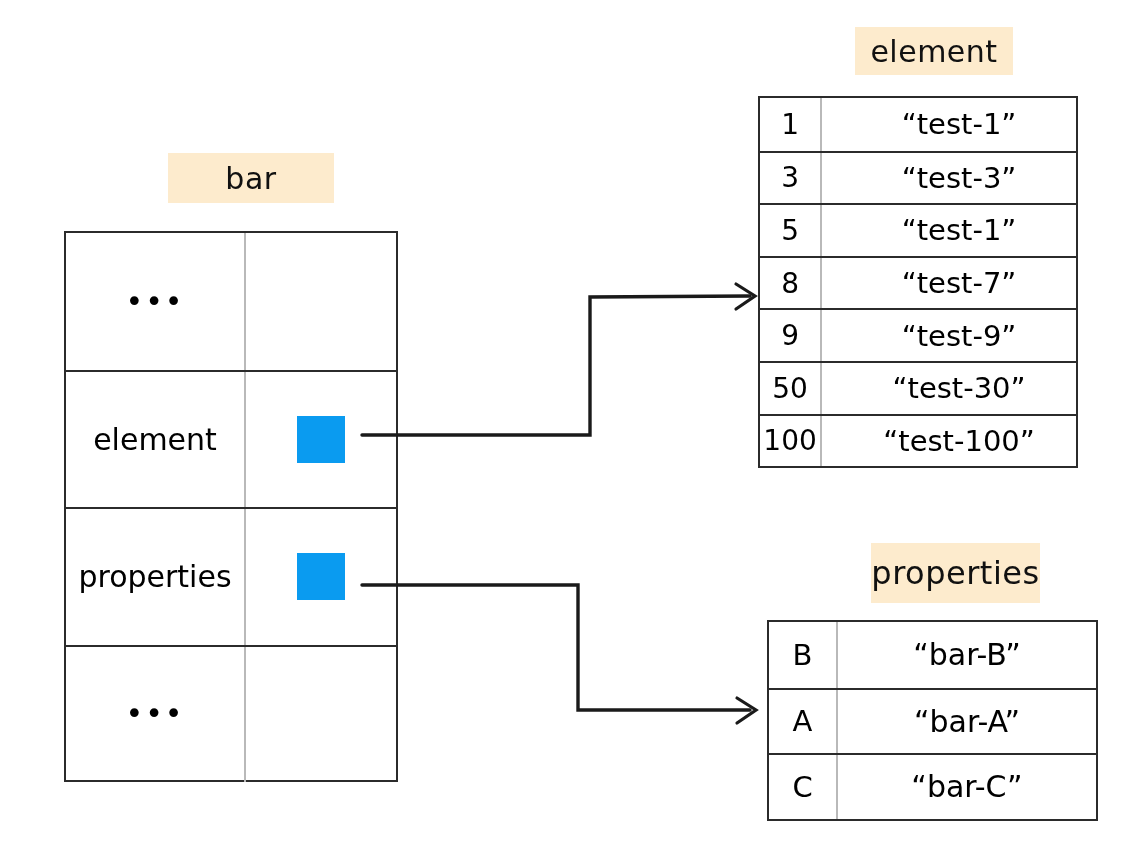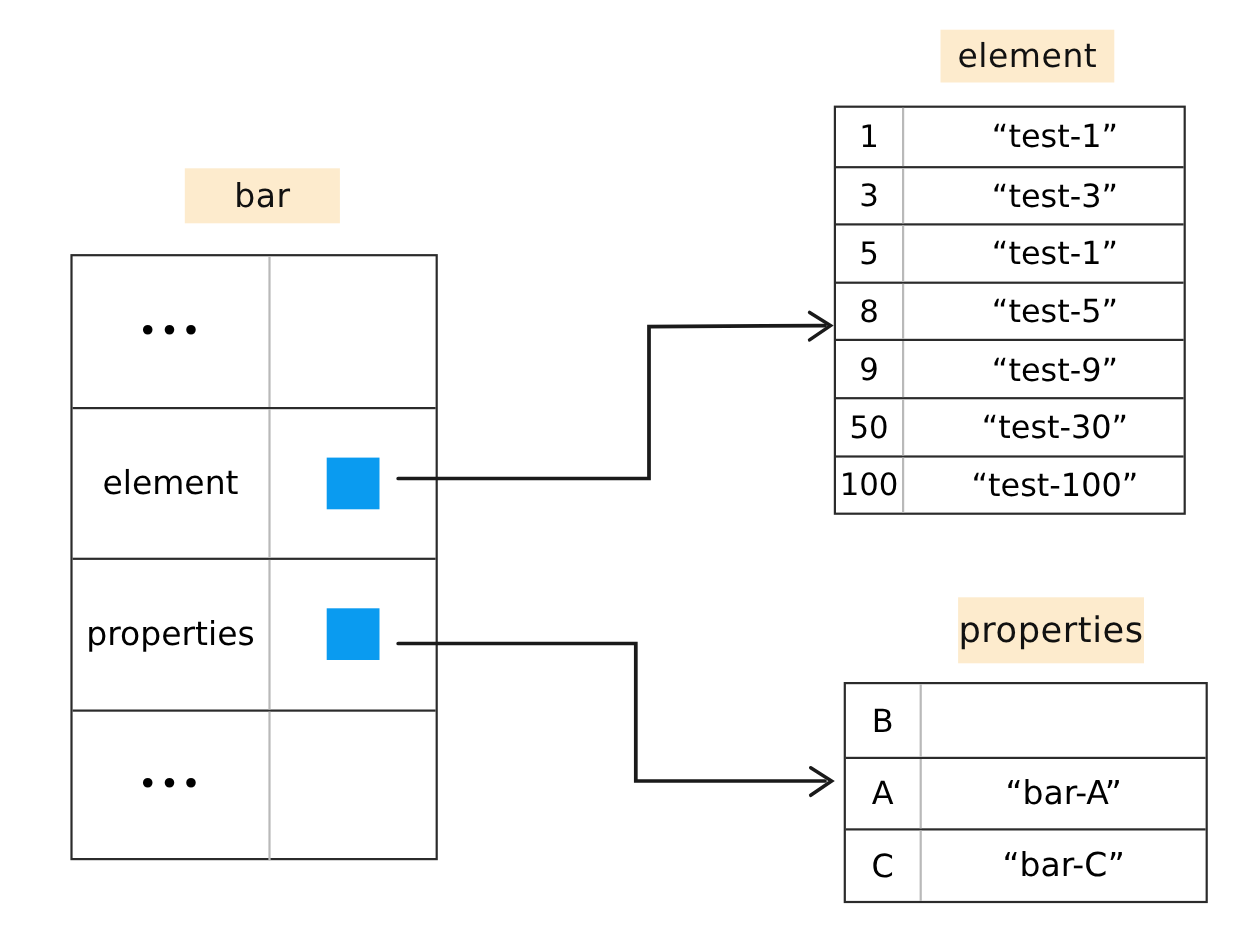--- a/index.html
+++ b/index.html
@@ -21,21 +21,21 @@
     position: absolute;
     background: #fdebcd;
     display: flex;
     align-items: center;
     justify-content: center;
     font-size: 30px;
     letter-spacing: 0.5px;
     color: #111111;
     white-space: nowrap;
   }
-  #title-bar       { left: 168px; top: 153px; width: 141px; height: 50px; }
+  #title-bar       { left: 168px; top: 153px; width: 166px; height: 50px; }
   #title-element   { left: 855px; top: 27px;  width: 158px; height: 48px; }
   #title-properties{ left: 871px; top: 543px; width: 169px; height: 60px; font-size: 32px; }
 
   
   .tbl {
     position: absolute;
     box-sizing: border-box;
     border: 2px solid #2b2b2b;
     background: #ffffff;
   }
@@ -169,41 +169,42 @@
   <div class="row">
     <div class="cell key">3</div>
     <div class="cell value">“test-3”</div>
   </div>
   <div class="row">
     <div class="cell key">5</div>
     <div class="cell value">“test-1”</div>
   </div>
   <div class="row">
     <div class="cell key">8</div>
-    <div class="cell value">“test-5”</div>
+    <div class="cell value">“test-7”</div>
   </div>
   <div class="row">
     <div class="cell key">9</div>
     <div class="cell value">“test-9”</div>
   </div>
   <div class="row">
     <div class="cell key">50</div>
     <div class="cell value">“test-30”</div>
   </div>
   <div class="row">
     <div class="cell key">100</div>
     <div class="cell value">“test-100”</div>
   </div>
 
 </div>
 
 <div class="tbl" id="properties-table">
 
   <div class="row">
     <div class="cell key">B</div>
+    <div class="cell value">“bar-B”</div>
   </div>
   <div class="row">
     <div class="cell key">A</div>
     <div class="cell value">“bar-A”</div>
   </div>
   <div class="row">
     <div class="cell key">C</div>
     <div class="cell value">“bar-C”</div>
   </div>
 

